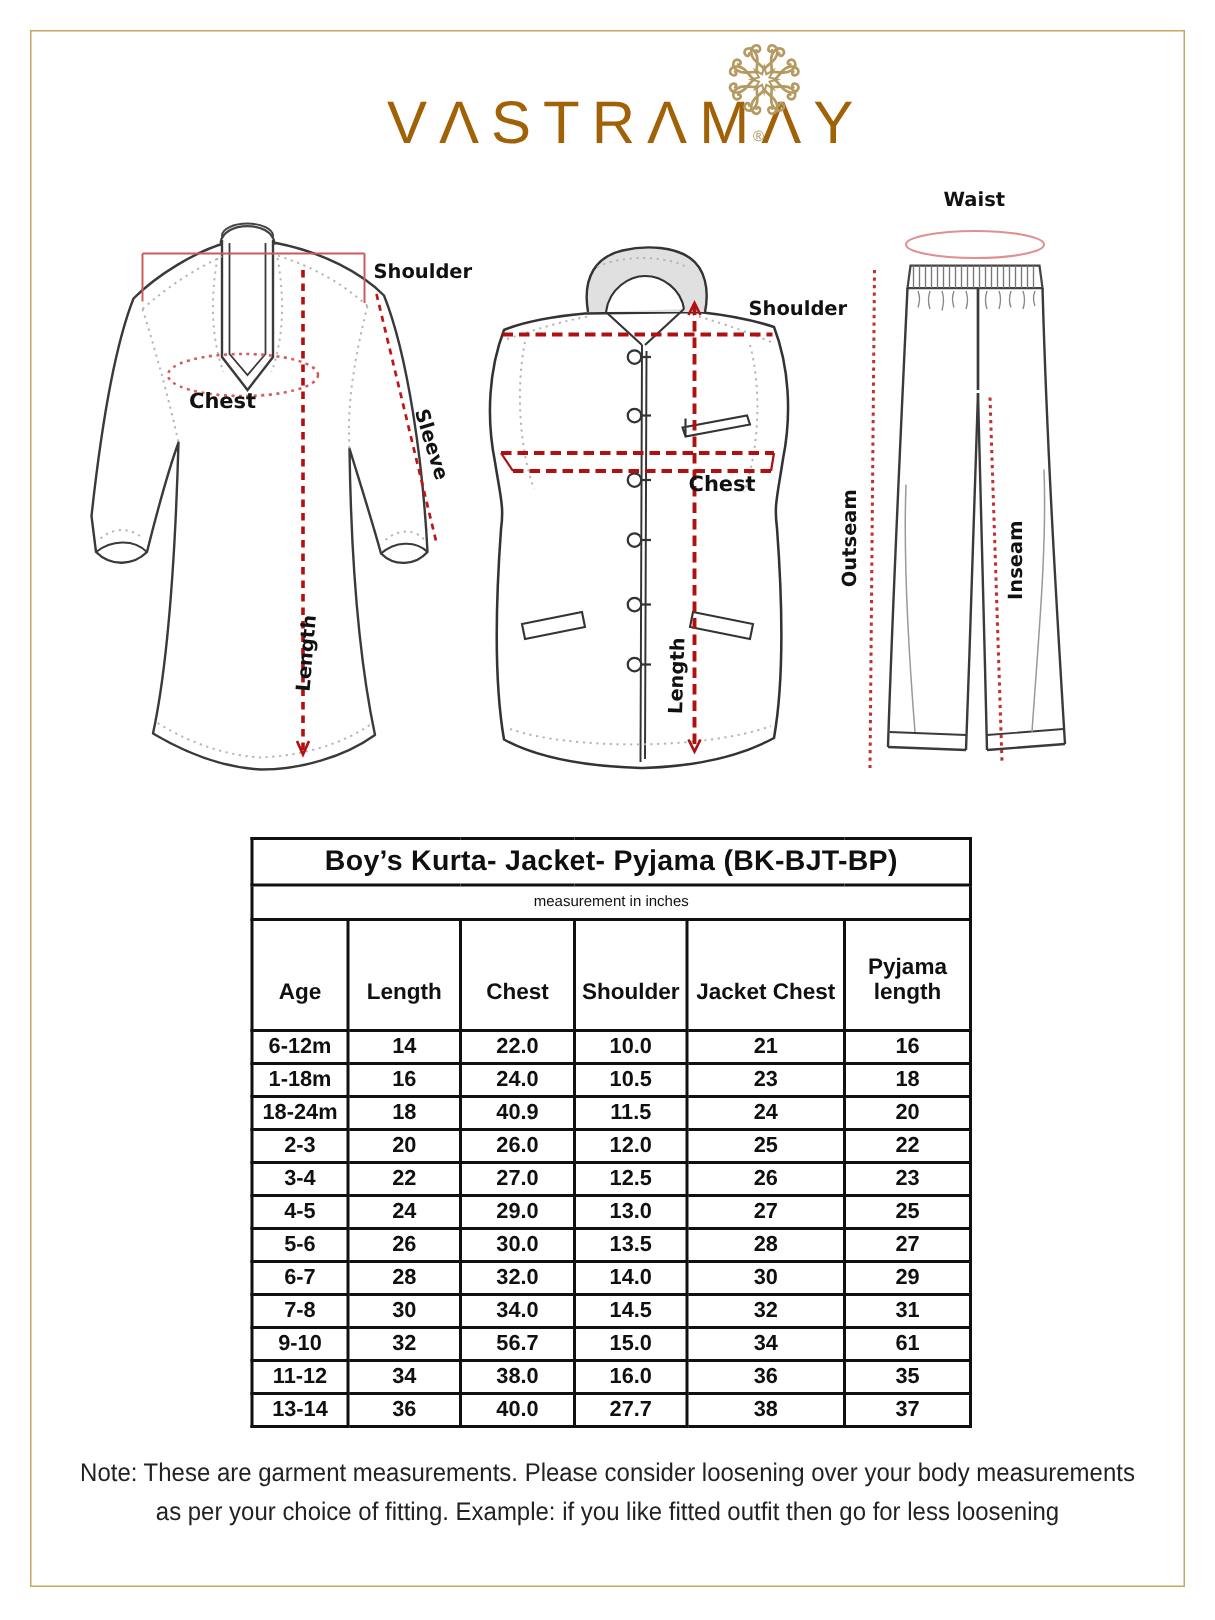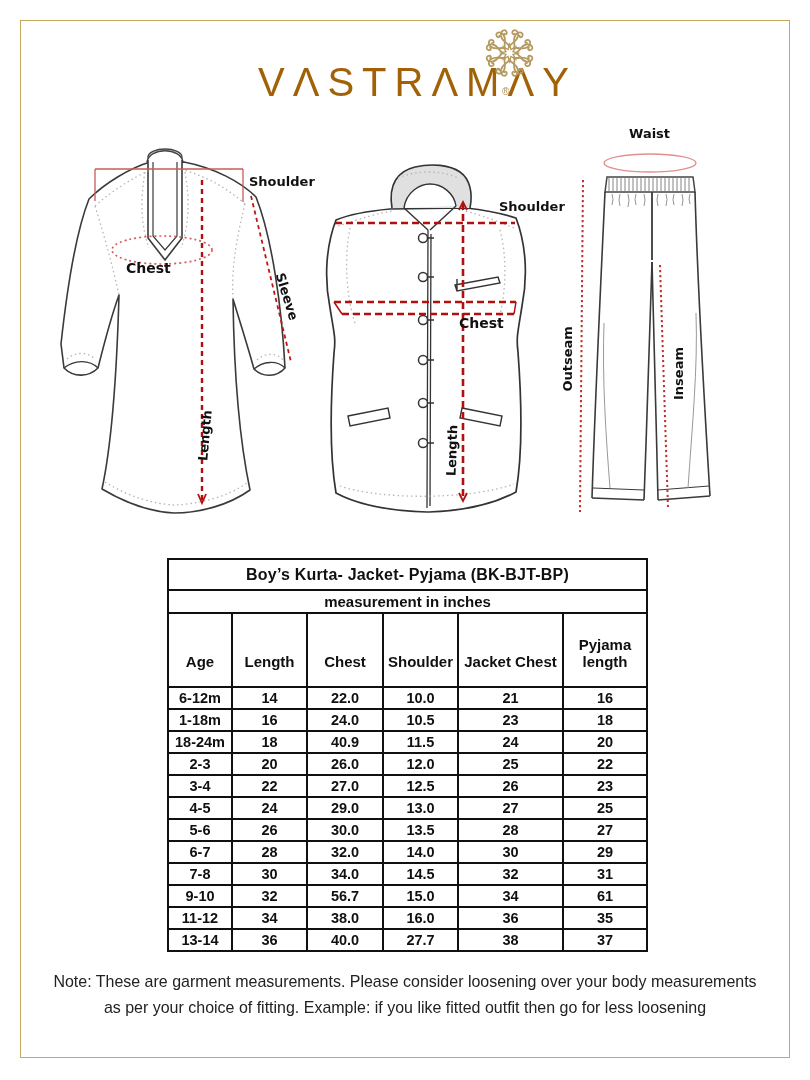--- a/index.html
+++ b/index.html
@@ -29,22 +29,22 @@
   .lab-j-chest{left:459px;top:315px;font-size:14px;}
   .lab-j-length{left:424px;top:443px;width:56px;transform:rotate(-88deg);}
   .lab-p-waist{left:629px;top:126px;}
   .lab-p-outseam{left:535px;top:352px;width:64px;transform:rotate(-90deg);}
   .lab-p-inseam{left:648px;top:366px;width:60px;transform:rotate(-90deg);}
   
   table.size{position:absolute;left:167px;top:558px;width:479px;z-index:3;
              border-collapse:collapse;table-layout:fixed;}
   table.size th,table.size td{border:2px solid #101010;text-align:center;
              font-family:"Liberation Sans",sans-serif;color:#101010;padding:0;}
-  .t-title{height:29px;font-size:16px;font-weight:700;letter-spacing:.2px;}
-  .t-sub{height:21px;font-size:15px;font-weight:700;}
+  .t-title{height:29px;font-size:19px;font-weight:700;letter-spacing:.2px;}
+  .t-sub{height:21px;font-size:10px;font-weight:400;}
   tr.t-head th{height:56px;vertical-align:bottom;font-size:15px;line-height:17px;
                font-weight:700;padding-bottom:16px;}
   table.size tbody td{height:20px;line-height:20px;font-size:14.5px;font-weight:700;}
   
   .note{position:absolute;left:20px;top:969px;width:770px;z-index:3;
         text-align:center;font-size:17px;line-height:26px;color:#222;
         transform:scaleX(.94);}
 </style>
 </head>
 <body>

